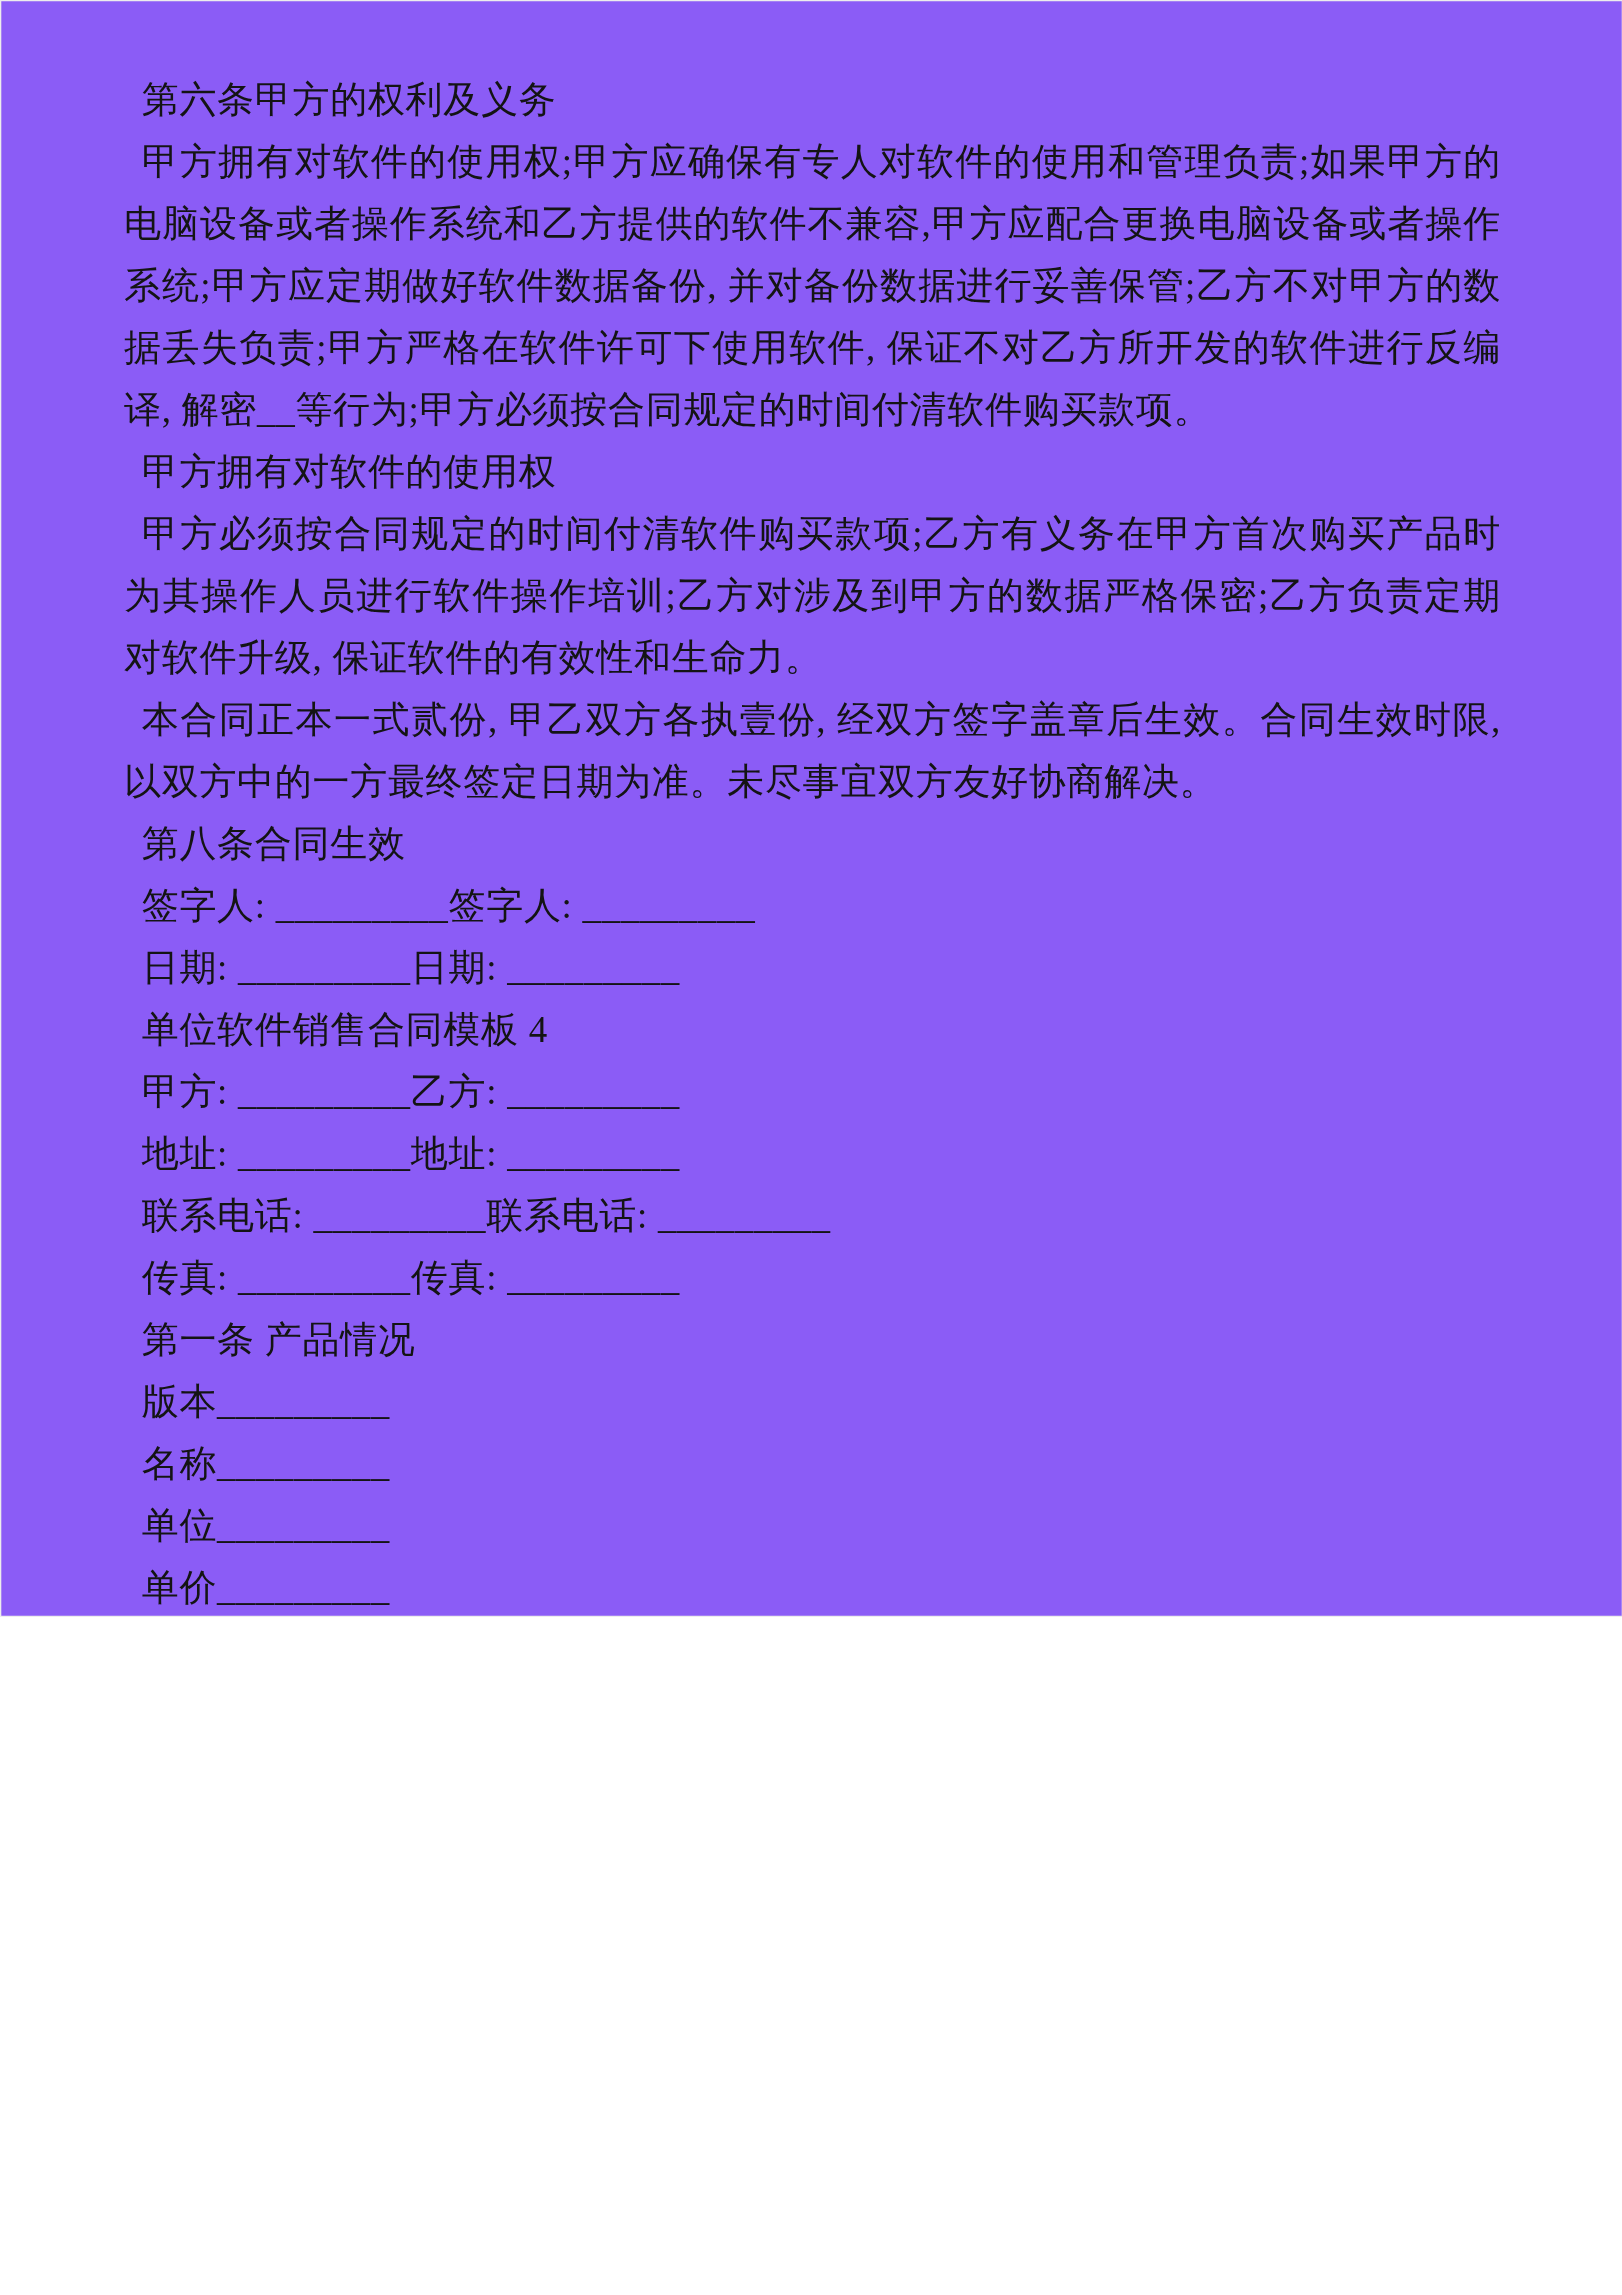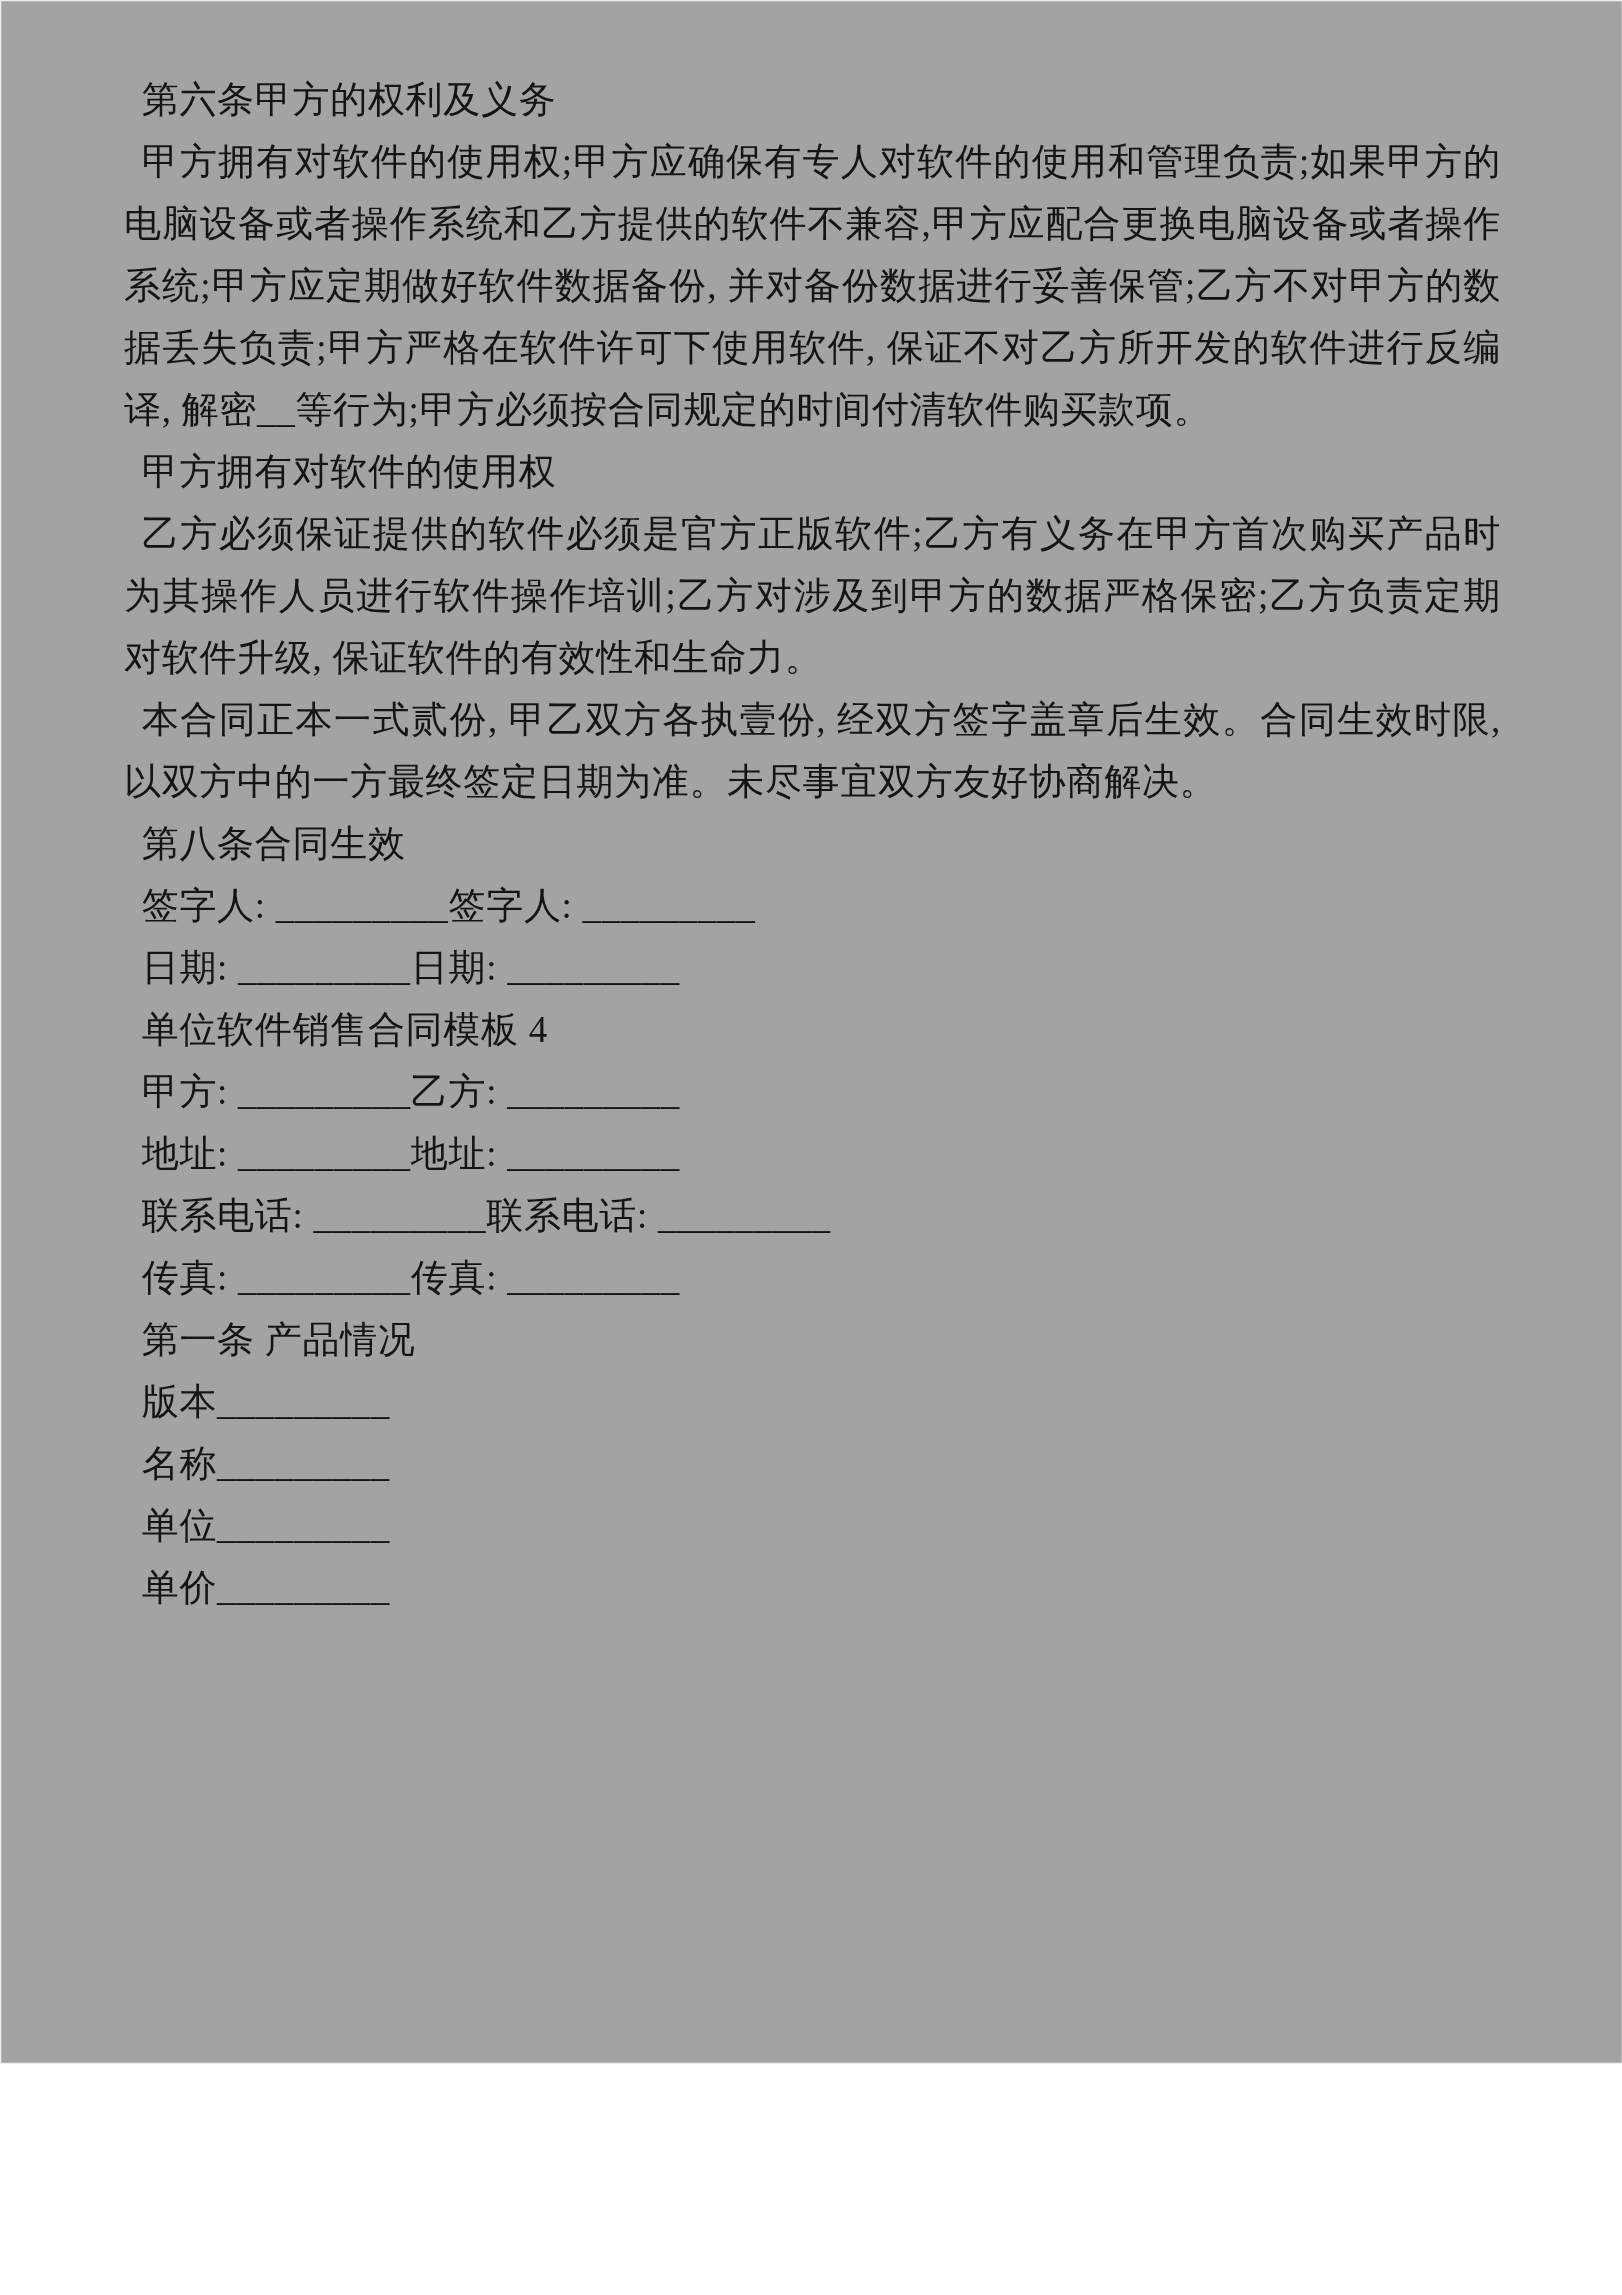--- a/index.html
+++ b/index.html
@@ -3,22 +3,22 @@
 <meta charset="utf-8">
 <style>
   html, body {
     margin: 0;
     padding: 0;
     background: #ffffff;
   }
   .page {
     position: relative;
     width: 1623px;
-    height: 2064px;
-    background: #a3a3a3;
+    height: 1617px;
+    background: #8b5cf6;
     box-shadow: inset 0 0 0 1.3px #ededed;
     overflow: hidden;
     font-family: "Liberation Serif", "DejaVu Serif", serif;
   }
   .content {
     position: absolute;
     left: 124px;
     right: 122px;
     top: 69px;
   }
@@ -37,21 +37,21 @@
 </style>
 </head>
 <body>
 
 <div class="page">
   <div class="content">
 
   <p class="para">第六条甲方的权利及义务</p>
       <p class="para">甲方拥有对软件的使用权;甲方应确保有专人对软件的使用和管理负责;如果甲方的电脑设备或者操作系统和乙方提供的软件不兼容,甲方应配合更换电脑设备或者操作系统;甲方应定期做好软件数据备份, 并对备份数据进行妥善保管;乙方不对甲方的数据丢失负责;甲方严格在软件许可下使用软件, 保证不对乙方所开发的软件进行反编译, 解密__等行为;甲方必须按合同规定的时间付清软件购买款项。</p>
       <p class="para">甲方拥有对软件的使用权</p>
-      <p class="para">乙方必须保证提供的软件必须是官方正版软件;乙方有义务在甲方首次购买产品时为其操作人员进行软件操作培训;乙方对涉及到甲方的数据严格保密;乙方负责定期对软件升级, 保证软件的有效性和生命力。</p>
+      <p class="para">甲方必须按合同规定的时间付清软件购买款项;乙方有义务在甲方首次购买产品时为其操作人员进行软件操作培训;乙方对涉及到甲方的数据严格保密;乙方负责定期对软件升级, 保证软件的有效性和生命力。</p>
       <p class="para">本合同正本一式贰份, 甲乙双方各执壹份, 经双方签字盖章后生效。合同生效时限, 以双方中的一方最终签定日期为准。未尽事宜双方友好协商解决。</p>
       <p class="para">第八条合同生效</p>
       <p class="para">签字人: _________签字人: _________</p>
       <p class="para">日期: _________日期: _________</p>
       <p class="para">单位软件销售合同模板 4</p>
       <p class="para">甲方: _________乙方: _________</p>
       <p class="para">地址: _________地址: _________</p>
       <p class="para">联系电话: _________联系电话: _________</p>
       <p class="para">传真: _________传真: _________</p>
       <p class="para">第一条 产品情况</p>

